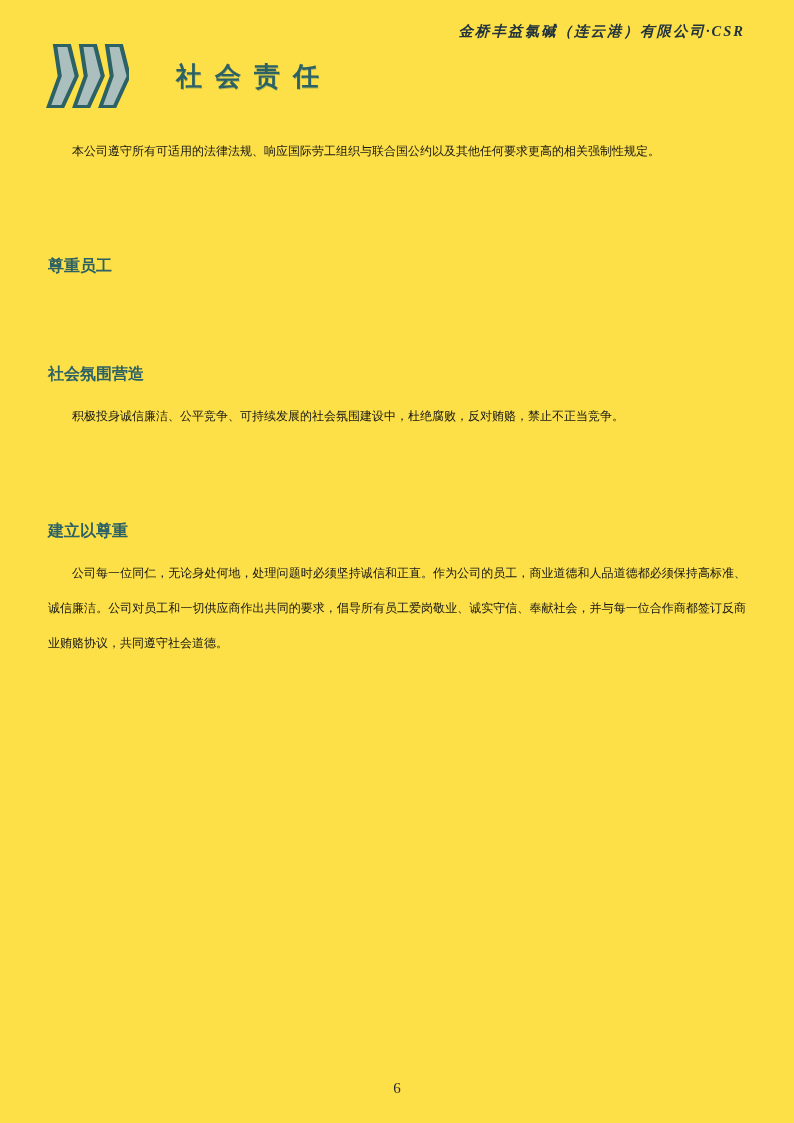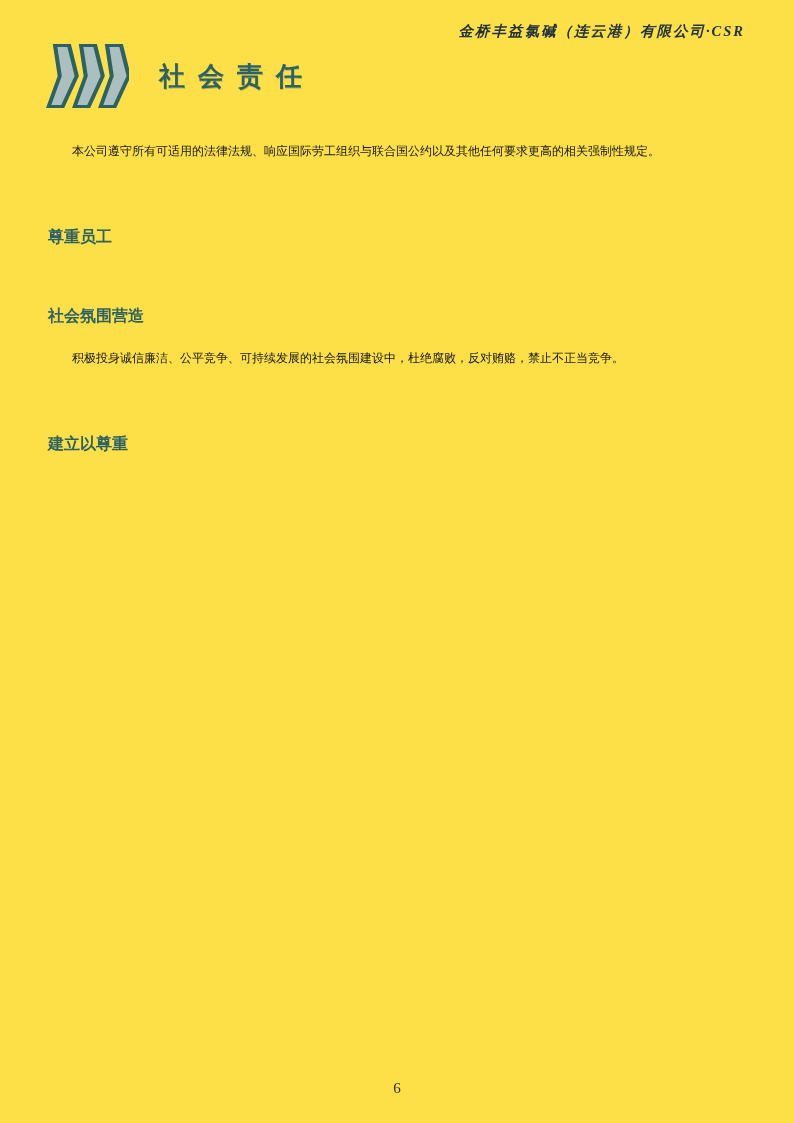--- a/index.html
+++ b/index.html
@@ -25,20 +25,21 @@
     font-size: 14.5px;
     letter-spacing: 2px;
     color: #23333c;
   }
   .title-row {
     position: absolute;
     top: 44px;
     left: 45px;
     display: flex;
     align-items: center;
+    gap: 17px;
   }
   .chevrons {
     display: block;
     width: 84px;
     height: 64px;
   }
   .page-title {
     margin-left: 30px;
     font-family: "Liberation Sans", "DejaVu Sans", sans-serif;
     font-weight: bold;
@@ -48,21 +49,21 @@
     text-shadow: 0.5px 0.5px 0 rgba(44,97,101,0.35);
     white-space: nowrap;
   }
   .content {
     position: absolute;
     top: 120px;
     left: 48px;
     width: 698px;
   }
   .section { margin: 0; }
-  .section + .section { margin-top: 57px; }
+  .section + .section { margin-top: 86px; }
   .section h2 {
     margin: 0;
     font-family: "Liberation Sans", "DejaVu Sans", sans-serif;
     font-weight: bold;
     font-size: 16px;
     line-height: 22px;
     color: #2c6165;
   }
   .section p {
     margin: 14px 0 0 0;
@@ -111,19 +112,20 @@
       <h2>尊重员工</h2>
     </div>
 
     <div class="section">
       <h2>社会氛围营造</h2>
       <p>积极投身诚信廉洁、公平竞争、可持续发展的社会氛围建设中，杜绝腐败，反对贿赂，禁止不正当竞争。</p>
     </div>
 
     <div class="section">
       <h2>建立以尊重</h2>
+      <p>公司每一位同仁，无论身处何地，处理问题时必须坚持诚信和正直。作为公司的员工，商业道德和人品道德都必须保持高标准、诚信廉洁。公司对员工和一切供应商作出共同的要求，倡导所有员工爱岗敬业、诚实守信、奉献社会，并与每一位合作商都签订反商业贿赂协议，共同遵守社会道德。</p>
     </div>
 
   </div>
 
   <div class="page-number">6</div>
 
 </div>
 
 </body></html>

